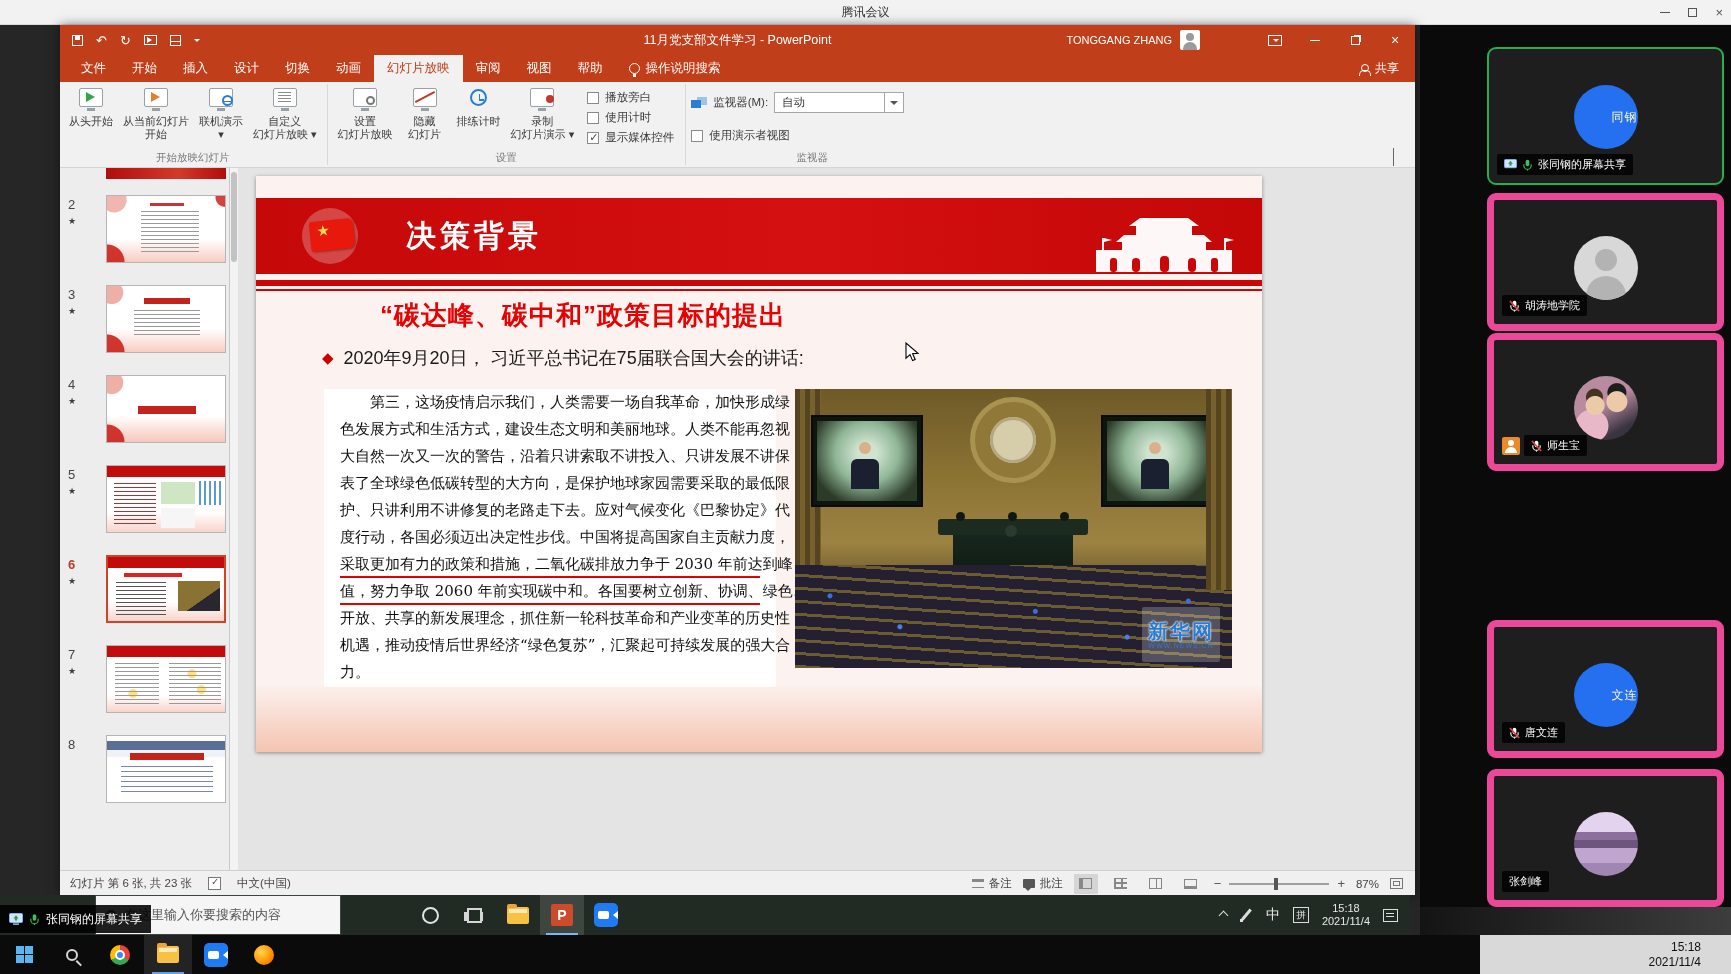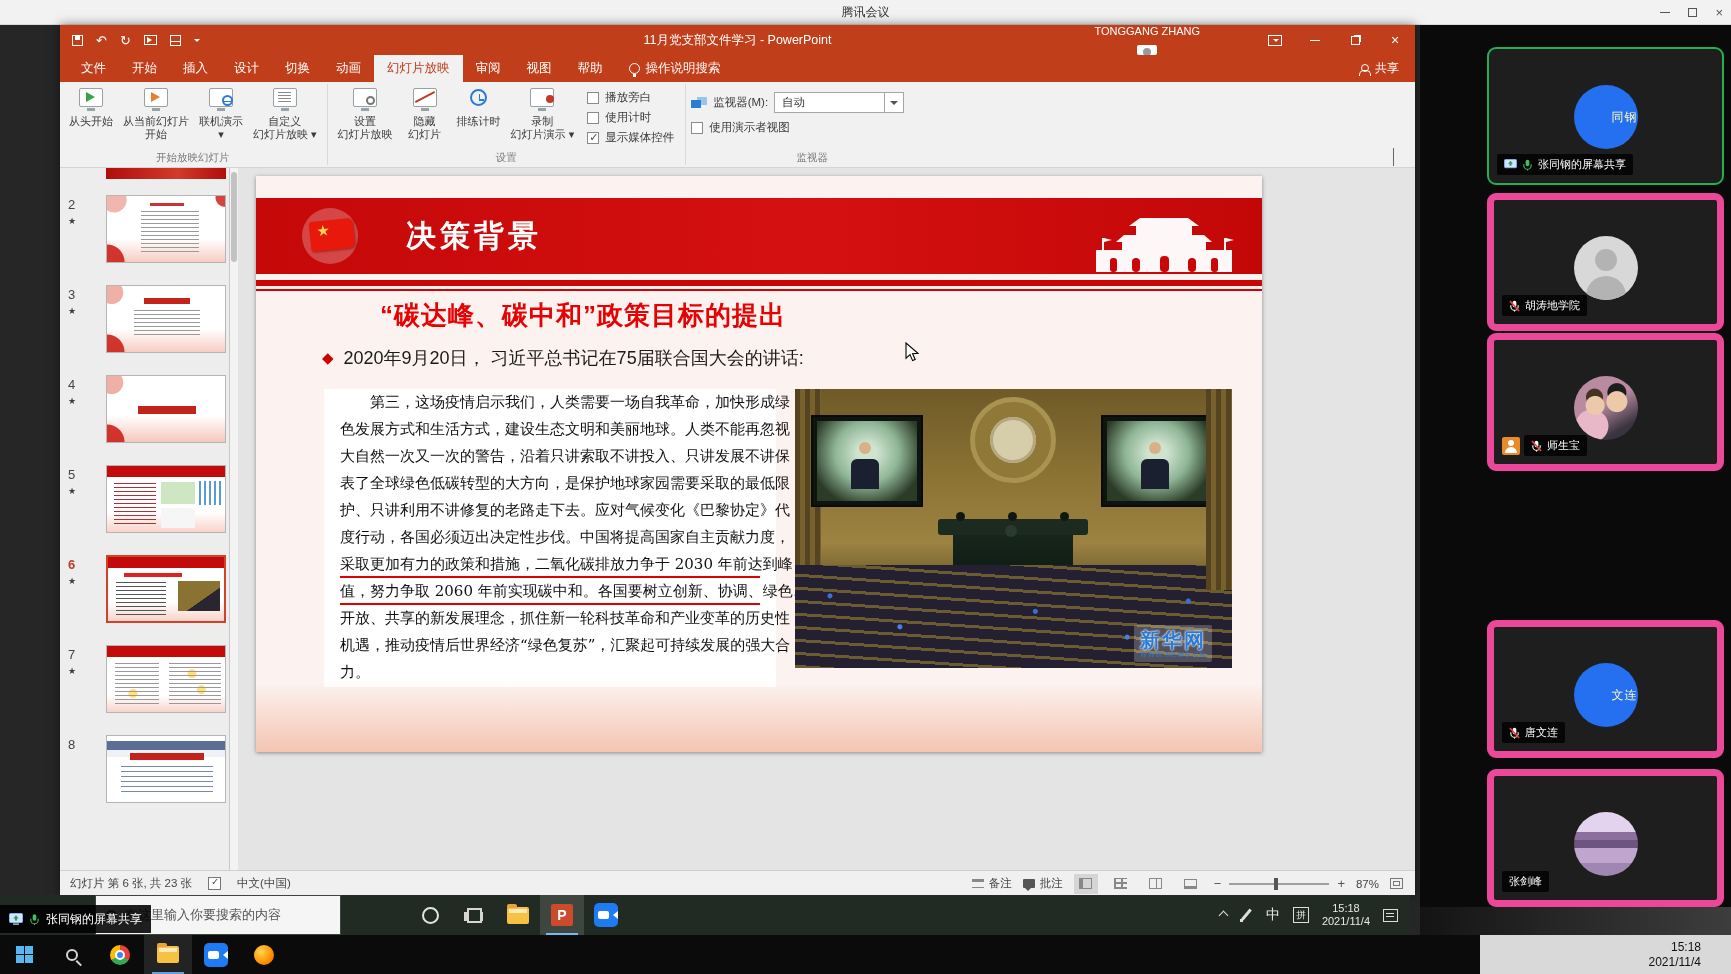--- a/index.html
+++ b/index.html
@@ -24,21 +24,21 @@
   .ppt-titlebar { position:absolute; left:0; top:0; width:100%; height:30px; background:#C13E1B; }
   .qat { position:absolute; left:12px; top:0; height:30px; display:flex; align-items:center; gap:13px; color:#fff; }
   .q-save { width:11px; height:11px; border:1px solid #fff; position:relative; }
   .q-save::after { content:""; position:absolute; left:2px; top:0; width:5px; height:4px; background:#fff; }
   .q-glyph { font-size:13px; line-height:1; color:#fff; }
   .q-caret { width:0; height:0; border:3px solid transparent; border-top-color:#fff; margin-top:3px; }
   .q-grid { width:11px; height:11px; border:1px solid #fff; background:linear-gradient(#fff 0 1px,transparent 1px) 0 5px/11px 2px no-repeat; }
   .q-mon { width:13px; height:10px; border:1px solid #fff; position:relative; }
   .q-mon::after { content:""; position:absolute; left:2px; top:1px; border:3px solid transparent; border-left:5px solid #fff; }
   .ppt-title { position:absolute; left:0; right:0; top:0; height:30px; text-align:center; color:#fff; font-size:12.5px; line-height:30px; }
-  .account { position:absolute; right:215px; top:0; height:30px; display:flex; align-items:center; gap:8px; color:#fff; font-size:11px;flex-direction:column; }
+  .account { position:absolute; right:215px; top:0; height:30px; display:flex; align-items:center; gap:8px; color:#fff; font-size:11px; }
   .avatar-sq { width:20px; height:20px; background:#fff; border-radius:2px; position:relative; overflow:hidden; }
   .avatar-sq::before { content:""; position:absolute; left:6px; top:3px; width:8px; height:8px; border-radius:50%; background:#9a9a9a; }
   .avatar-sq::after { content:""; position:absolute; left:3px; top:12px; width:14px; height:9px; border-radius:7px 7px 0 0; background:#9a9a9a; }
   .ppt-controls { position:absolute; right:0; top:0; height:30px; display:flex; }
   .pc-btn { width:40px; height:30px; display:flex; align-items:center; justify-content:center; color:#fff; }
   .pc-ribopt { width:14px; height:11px; border:1px solid #fff; position:relative; }
   .pc-ribopt::after { content:""; position:absolute; left:4px; top:3px; border:3px solid transparent; border-top-color:#fff; }
   .pc-min { width:10px; height:1px; background:#fff; }
   .pc-rest { width:9px; height:9px; border:1px solid #fff; box-shadow:2px -2px 0 -1px #fff; }
   .pc-x { font-size:14px; line-height:1; }
@@ -208,21 +208,21 @@
   .podium { position:absolute; left:158px; top:146px; width:120px; height:46px; background:linear-gradient(180deg,#17261c,#0e1a12); }
   .podium::before { content:""; position:absolute; left:52px; top:-10px; width:12px; height:12px; border-radius:50%; background:#2a3a2e; }
   .crowd { position:absolute; left:0; top:176px; width:100%; height:103px;
     background:
       radial-gradient(circle at 8% 30%,#3a6fd8 0 2px,transparent 3px),
       radial-gradient(circle at 24% 60%,#4a7fe0 0 2px,transparent 3px),
       radial-gradient(circle at 55% 45%,#3a6fd8 0 2px,transparent 3px),
       radial-gradient(circle at 76% 70%,#4a7fe0 0 2px,transparent 3px),
       radial-gradient(circle at 90% 35%,#3a6fd8 0 2px,transparent 3px),
       repeating-linear-gradient(184deg,#6b5b30 0 3px,#242031 3px 13px); }
-  .wm { position:absolute; right:20px; bottom:6px; text-align:center; background:rgba(255,255,255,.22); padding:4px 6px; border-radius:2px; }
+  .wm { position:absolute; right:12px; bottom:6px; text-align:center; background:rgba(255,255,255,.22); padding:13px 6px; border-radius:2px; }
   .wm1 { font-size:20px; font-weight:bold; color:#2b7bd4; text-shadow:0 0 2px #fff,0 0 2px #fff; letter-spacing:2px; line-height:22px; }
   .wm2 { font-size:7px; color:#2b7bd4; letter-spacing:1px; }
 
   
   .statusbar { position:absolute; left:0; top:845px; width:100%; height:25px; background:#f0f0f0; border-top:1px solid #cfcfcf; font-size:11.5px; color:#444; }
   .sb-left { position:absolute; left:10px; top:0; height:25px; display:flex; align-items:center; gap:16px; }
   .proof-ic { width:13px; height:13px; border:1px solid #777; position:relative; background:#fff; }
   .proof-ic::after { content:"\2713"; position:absolute; left:2px; top:-2px; font-size:10px; color:#555; }
   .sb-right { position:absolute; right:12px; top:0; height:25px; display:flex; align-items:center; gap:11px; }
   .sb-item { display:flex; align-items:center; gap:5px; }
@@ -497,21 +497,21 @@
             <div class="mon-row">
               <span class="mon-ic"></span>
               <span>监视器(M):</span>
               <div class="mon-select">
                 <span>自动</span>
                 <span class="mon-car">
                     <span class="car"></span>
                   </span>
               </div>
             </div>
-            <div class="cbrow" style="margin-top:7px;align-items:center;">
+            <div class="cbrow" style="margin-top:15px;align-items:center;">
               <span class="cb"></span>
               <span>使用演示者视图</span>
             </div>
             <div class="rgroup-label">监视器</div>
           </div>
           <div class="ribbon-collapse"><span class="chev up"></span></div>
         </div>
 
         <div class="workarea">
           <div class="thumbs" id="thumbs-panel">

